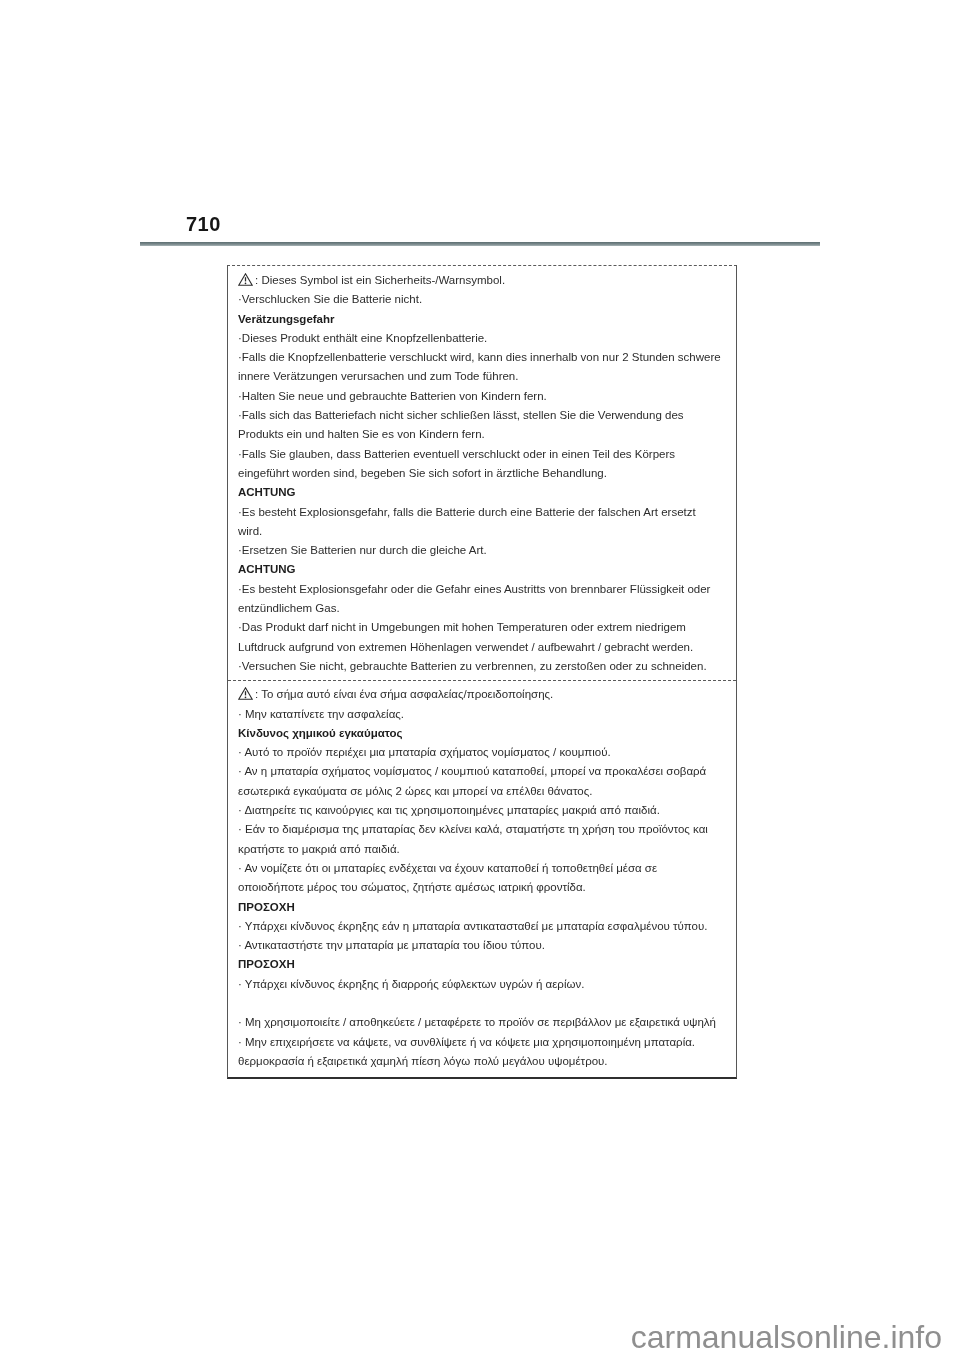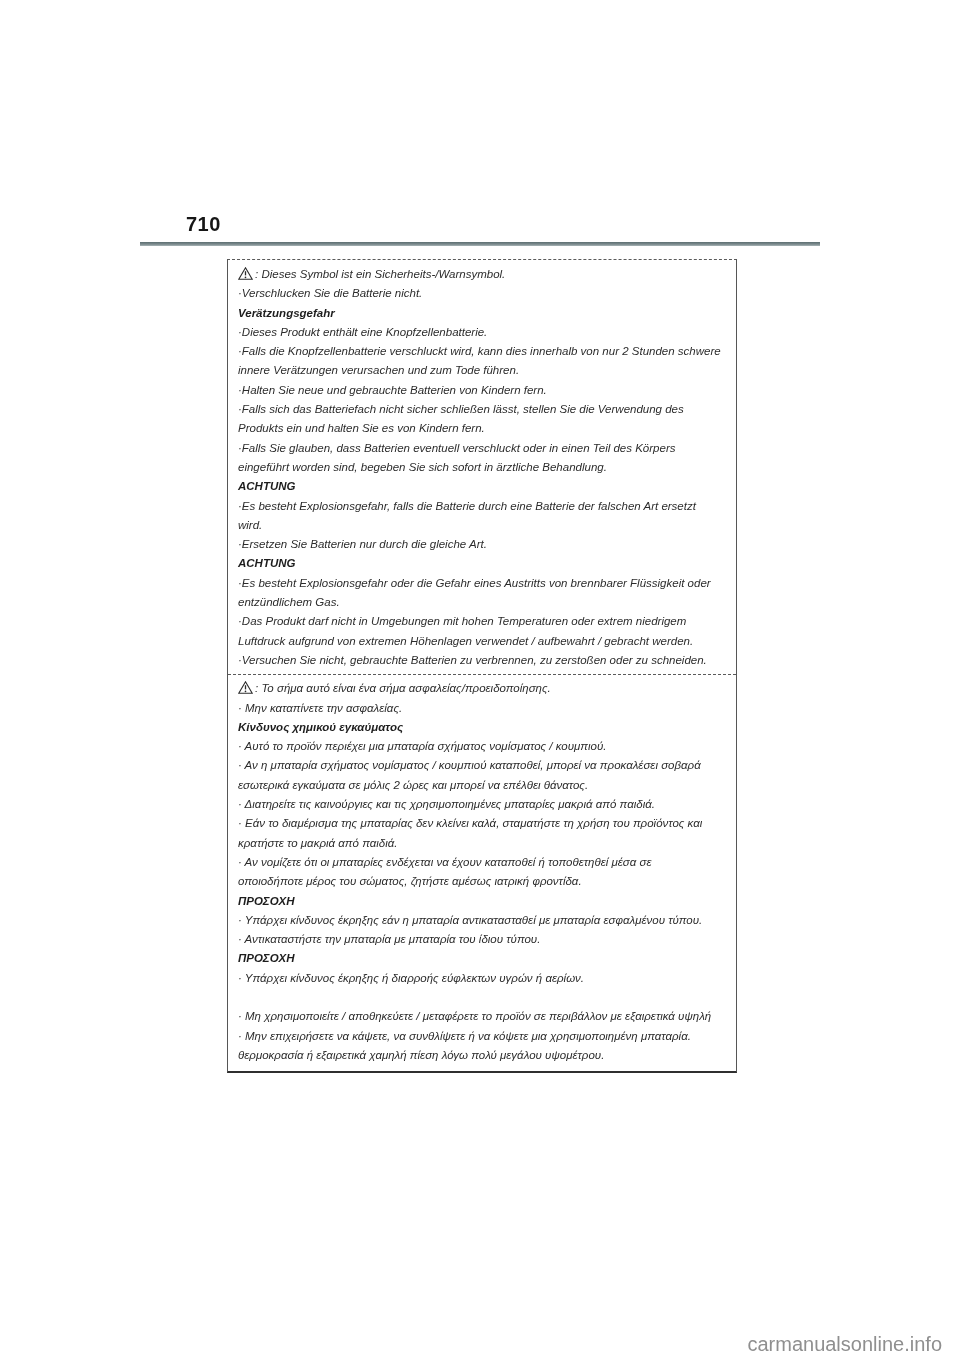--- a/index.html
+++ b/index.html
@@ -19,30 +19,29 @@
     letter-spacing: 0.5px;
   }
   .header-rule {
     position: absolute;
     left: 140px; top: 242px;
     width: 680px; height: 4px;
     background: linear-gradient(to bottom, #5d6e71 0%, #7b8a8d 55%, #a9b5b7 100%);
   }
   .warning-box {
     position: absolute;
-    left: 227px; top: 259px;
+    left: 227px; top: 265px;
     width: 510px; height: 814px;
     box-sizing: border-box;
     border-top: 1px dashed #5a5a5a;
     border-left: 1px solid #565656;
     border-right: 1px solid #565656;
     border-bottom: 2px solid #2f2f2f;
     color: #2c2c2c;
     font-size: 11.5px;
-    font-style: italic;
   }
   .section {
     padding: 5px 6px 2px 10px;
     line-height: 19.3px;
   }
   .section.de { border-bottom: 1px dashed #5a5a5a; padding-bottom: 4px; }
   .section.el { padding-top: 4px; }
   .line {
     height: 19.3px;
     white-space: nowrap;
@@ -51,21 +50,21 @@
   .line.bold { font-weight: bold; color: #1d1d1d; }
   .line.gap { margin-top: 0; }
   .warn-icon {
     display: inline-block;
     margin-right: 2px;
   }
   .warn-icon svg { vertical-align: -2px; }
   .watermark {
     position: absolute;
     right: 18px; bottom: 2px;
-    font-size: 20px;
+    font-size: 32px;
     color: #8f8f8f;
   }
 </style>
 </head>
 <body>
 
 <div class="page">
   <div class="page-number">710</div>
   <div class="header-rule"></div>
   <div class="warning-box" id="warning-box">

